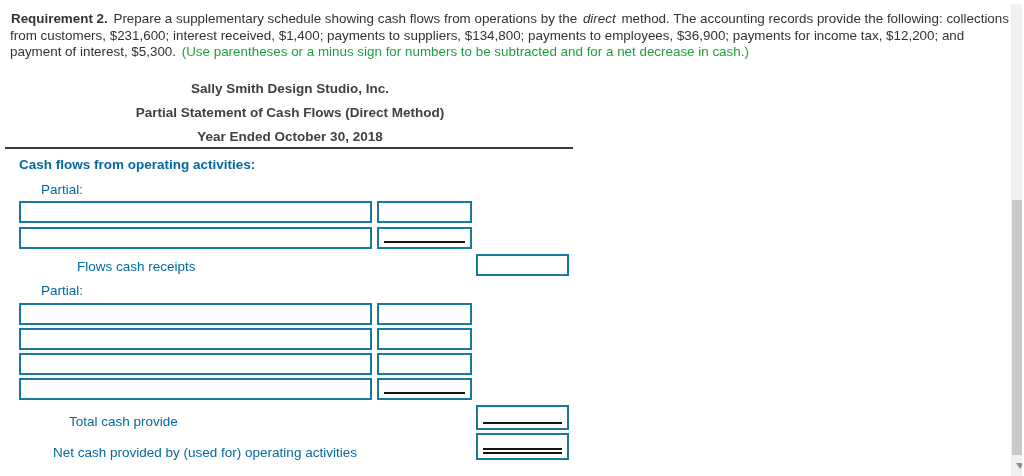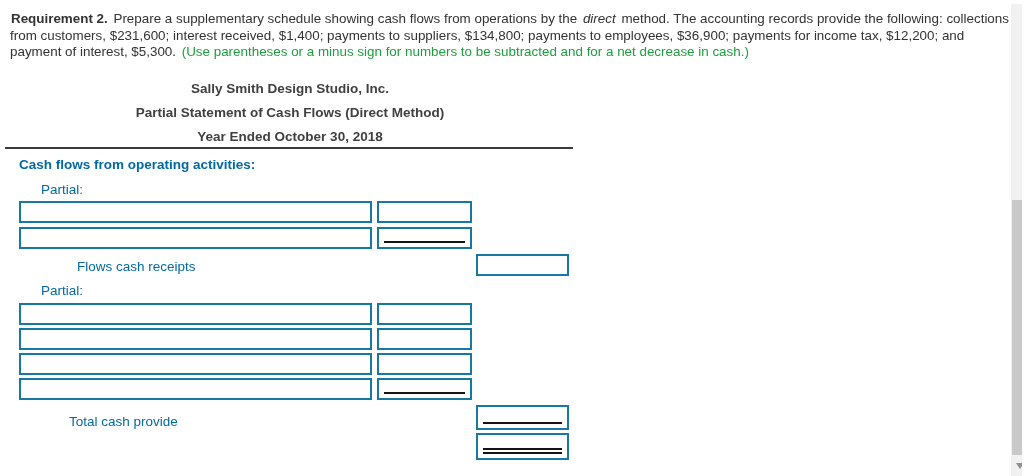--- a/index.html
+++ b/index.html
@@ -194,20 +194,21 @@
       <input value="" style="">
       <div class="rule-single"></div>
     </div>
 
     <div class="lbl" style="left:64px; top:409px">Total cash provide</div>
     <div class="box tot-box" style="top:400px; height:25px">
       <input value="" style="">
       <div class="rule-single"></div>
     </div>
 
+    <div class="lbl" style="left:48px; top:440px">Net cash provided by (used for) operating activities</div>
     <div class="box tot-box" style="top:428px; height:27px">
       <input value="" style="">
       <div class="rule-double"></div>
     </div>
 
   </div>
 
   <div class="scrollbar-track">
     <div class="scrollbar-thumb"></div>
     <div class="scrollbar-down-arrow"></div>

